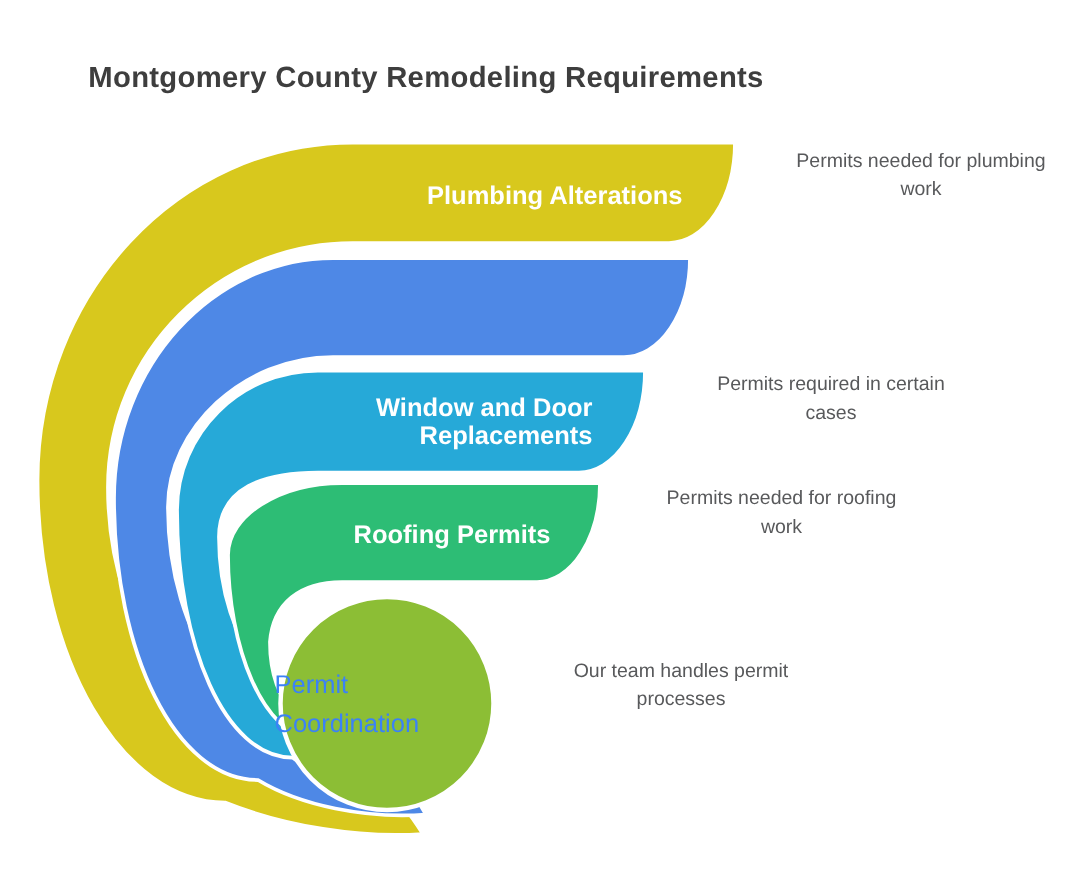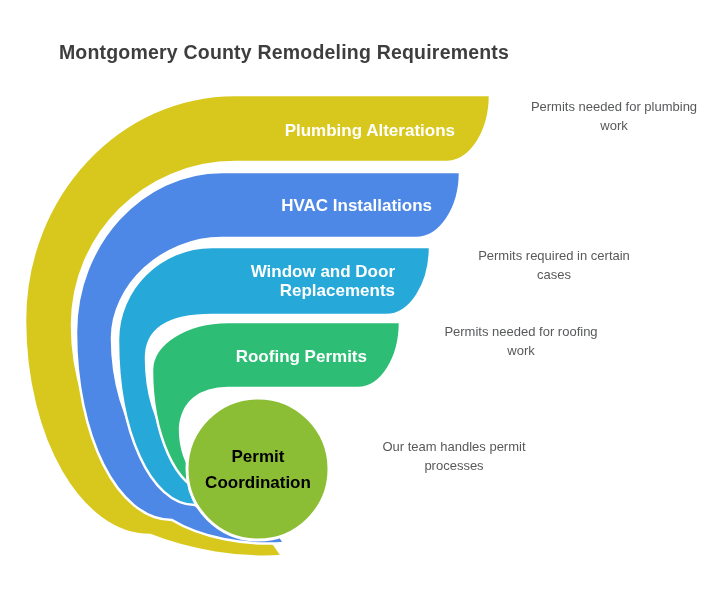--- a/index.html
+++ b/index.html
@@ -3,22 +3,22 @@
 <meta charset="utf-8">
 <style>
   html,body{margin:0;padding:0;background:#ffffff;}
   #page{position:relative;width:711px;height:590px;background:#ffffff;overflow:hidden;
         font-family:"Liberation Sans", sans-serif;}
   .title{position:absolute;left:0;top:41px;width:568px;text-align:center;
          font-size:19.5px;font-weight:700;color:#3e3e3e;letter-spacing:.2px;}
   svg.funnel{position:absolute;left:0;top:0;}
   .band-label{position:absolute;color:#ffffff;font-weight:700;font-size:17px;
               text-align:right;line-height:19px;margin-left:28px;}
-  .circle-label{position:absolute;color:#000000;font-weight:700;font-size:17px;
-                text-align:center;line-height:26px;}
+  .circle-label{position:absolute;color:#3b82f6;font-weight:400;font-size:17px;
+                text-align:left;line-height:26px;}
   .note{position:absolute;color:#58595b;font-size:13px;line-height:19px;text-align:center;}
 </style>
 </head>
 <body>
 
 <div id="page">
 
   <div class="title">Montgomery County Remodeling Requirements</div>
 
   <svg class="funnel" width="711" height="590" viewBox="0 0 711 590">
@@ -52,21 +52,20 @@
              C 180,470 205,495 245,498
              C 268,500 284,508 298,516
              C 262,518 230,505 210,492
              C 175,492 152,430 152,370
              C 152,344 186,322 228,322 Z" fill="#2dbd75"></path>
 
     <circle stroke="#ffffff" stroke-width="3" cx="258" cy="469" r="71" fill="#8cbe35"></circle>
   </svg>
 
   <div class="band-label" style="right:256px;top:121px;width:220px;">Plumbing Alterations</div>
-  <div class="band-label" style="right:279px;top:196px;width:220px;">HVAC Installations</div>
   <div class="band-label" style="right:316px;top:262px;width:170px;">Window and Door Replacements</div>
   <div class="band-label" style="right:344px;top:347px;width:200px;">Roofing Permits</div>
   <div class="circle-label" style="left:183px;top:444px;width:150px;">Permit Coordination</div>
 
   <div class="note" style="left:525px;top:97px;width:178px;">Permits needed for plumbing work</div>
   <div class="note" style="left:470px;top:246px;width:168px;">Permits required in certain cases</div>
   <div class="note" style="left:440px;top:322px;width:162px;">Permits needed for roofing work</div>
   <div class="note" style="left:368px;top:437px;width:172px;">Our team handles permit processes</div>
 
 </div>

